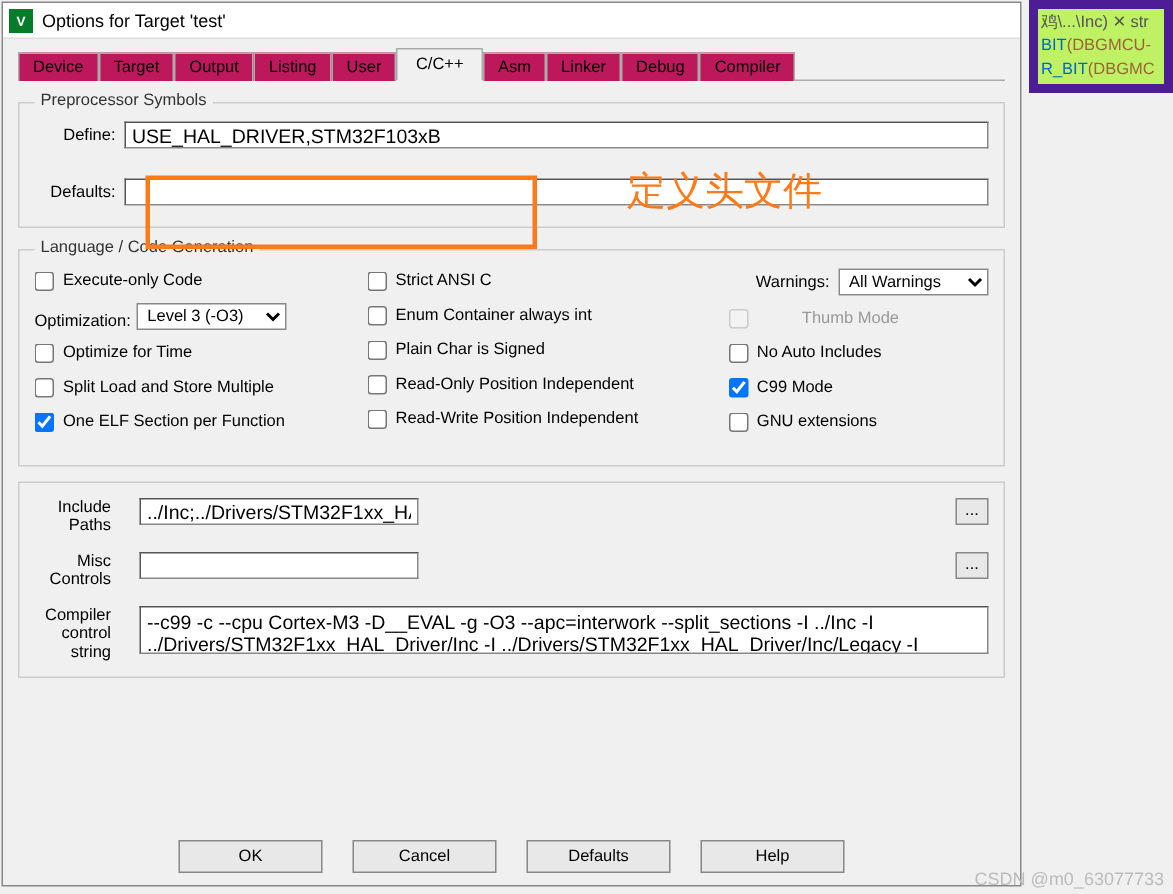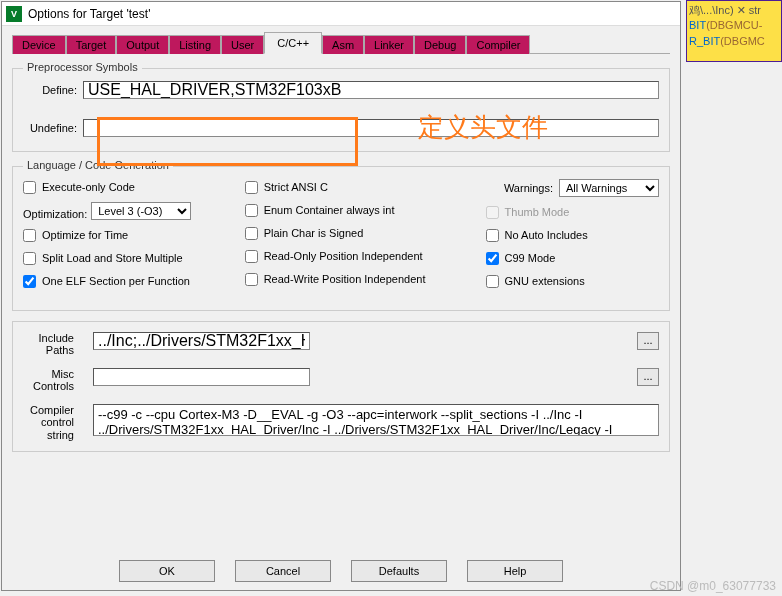--- a/index.html
+++ b/index.html
@@ -9,40 +9,40 @@
 .titlebar .icon { width: 16px; height: 16px; background: #067b2a; margin-right: 6px; display: flex; align-items: center; justify-content: center; color: #fff; font-size: 9px; font-weight: bold; }
 .titlebar .title { font-size: 12px; }
 .content { padding: 6px 10px 10px 10px; }
 .tabs { display: flex; border-bottom: 1px solid #aaa; height: 22px; align-items: flex-end; }
 .tab { padding: 3px 9px; border: 1px solid #aaa; border-bottom: none; margin-right: 0px; background: #be185d; cursor: pointer; position: relative; top: 1px; }
 .tab.active { background: #f0f0f0; border-bottom: 1px solid #f0f0f0; z-index: 2; padding: 4px 12px; font-weight: normal; }
 .groupbox { border: 1px solid #ccc; margin-top: 14px; padding: 12px 10px 14px 10px; position: relative; }
 .groupbox .legend { position: absolute; top: -8px; left: 10px; background: #f0f0f0; padding: 0 4px; color: #333; }
 .row { display: flex; align-items: center; margin-bottom: 20px; }
 .row label { width: 60px; text-align: right; padding-right: 6px; }
-.textfield { flex: 1; height: 18px; background: #fff; border: 1px solid #888; border-top-color: #555; border-left-color: #555; padding: 1px 4px; font-size: 16px; }
+.textfield { flex: 1; height: 18px; background: #fff; border: 1px solid #888; border-top-color: #555; border-left-color: #555; padding: 1px 4px; font-size: 13px; }
 .cols3 { display: flex; }
 .col { flex: 1; }
 .chk { display: flex; align-items: center; margin-bottom: 7px; height: 16px; }
 .chk input { margin: 0 6px 0 0; }
-.chk.disabled { color: #999; }
+.chk.disabled { color: #999; gap: 30px; }
 .optrow { display: flex; align-items: flex-end; margin-bottom: 7px; }
 .optrow label { margin-right: 4px; }
 .select { height: 18px; border: 1px solid #888; background: #fff; padding: 0 2px; }
 .warnrow { display: flex; align-items: center; justify-content: flex-end; margin-bottom: 7px; }
 .lowerrow { display: flex; margin-top: 12px; }
 .lowerrow .lbl { width: 70px; text-align: right; padding-right: 19px; line-height: 1.1; }
 .lowerrow .fld { flex: 1; }
 .lowerrow .btn-dots { width: 22px; height: 18px; margin-left: 4px; border: 1px solid #888; background: #e8e8e8; text-align: center; line-height: 15px; cursor: pointer; }
 .readonly { background: #fff; border: 1px solid #888; border-top-color: #555; border-left-color: #555; padding: 2px 4px; height: 32px; overflow: hidden; font-size: 13px; }
 .buttons { position: absolute; bottom: 8px; left: 0; right: 0; display: flex; justify-content: center; gap: 20px; }
 .btn { width: 96px; height: 22px; border: 1px solid #888; background: #e8e8e8; cursor: pointer; }
 .annot { position: absolute; border: 3px solid #ff7a1a; pointer-events: none; }
 .annot-text { position: absolute; color: #ff7a1a; font-size: 26px; font-family: "Microsoft YaHei", sans-serif; pointer-events: none; }
-.bgfrag { position: absolute; right: 0; top: 0; width: 96px; height: 62px; background: #fde047; border: 1px solid #4c1d95; font-family: Consolas, monospace; font-size: 11px; padding: 2px; overflow: hidden; line-height: 1.4; }
+.bgfrag { position: absolute; right: 0; top: 0; width: 96px; height: 62px; background: #bef264; border: 6px solid #4c1d95; font-family: Consolas, monospace; font-size: 11px; padding: 2px; overflow: hidden; line-height: 1.4; }
 .bgfrag .tabbit { font-size: 10px; color: #555; }
 .bgfrag .blue { color: #0066cc; }
 .bgfrag .brown { color: #996633; }
 .watermark { position: absolute; right: 6px; bottom: 3px; color: #bbb; font-size: 12px; }
 </style>
 </head>
 <body>
 
 <div class="bgfrag">
   <div class="tabbit"><span>鸡\...\Inc) ✕</span> <span>str</span></div>
@@ -69,21 +69,21 @@
       <div class="tab">Compiler</div>
     </div>
 
     <div class="groupbox">
       <div class="legend">Preprocessor Symbols</div>
       <div class="row">
         <label>Define:</label>
         <input class="textfield" value="USE_HAL_DRIVER,STM32F103xB" style="">
       </div>
       <div class="row" style="margin-bottom:0">
-        <label>Undefine:</label>
+        <label>Defaults:</label>
         <input class="textfield" value="" style="">
       </div>
     </div>
 
     <div class="groupbox">
       <div class="legend">Language / Code Generation</div>
       <div class="cols3">
         <div class="col" style="flex:1.15">
           <div class="chk">
               <input type="checkbox" style="">

